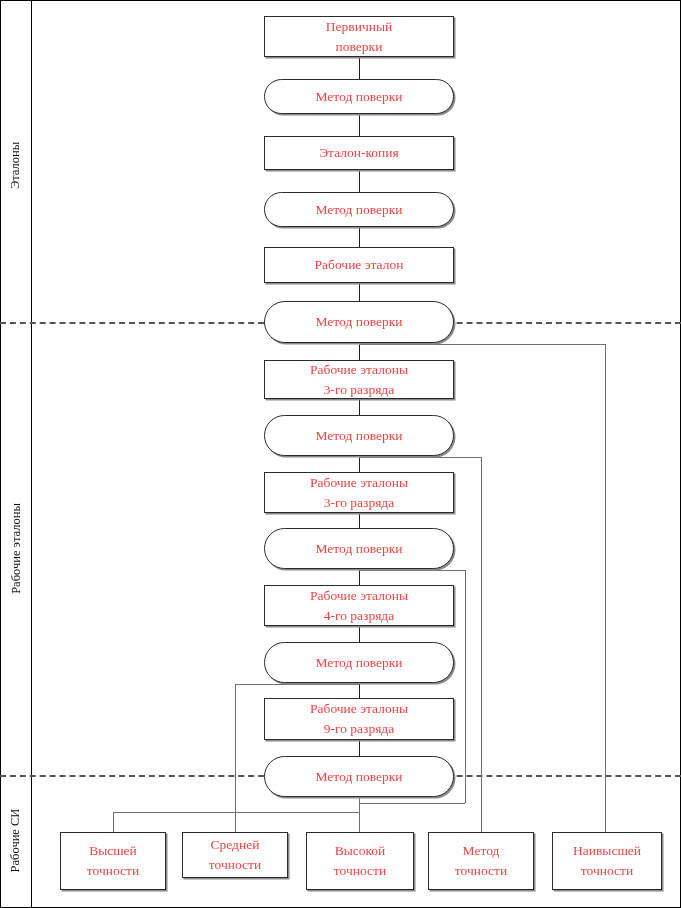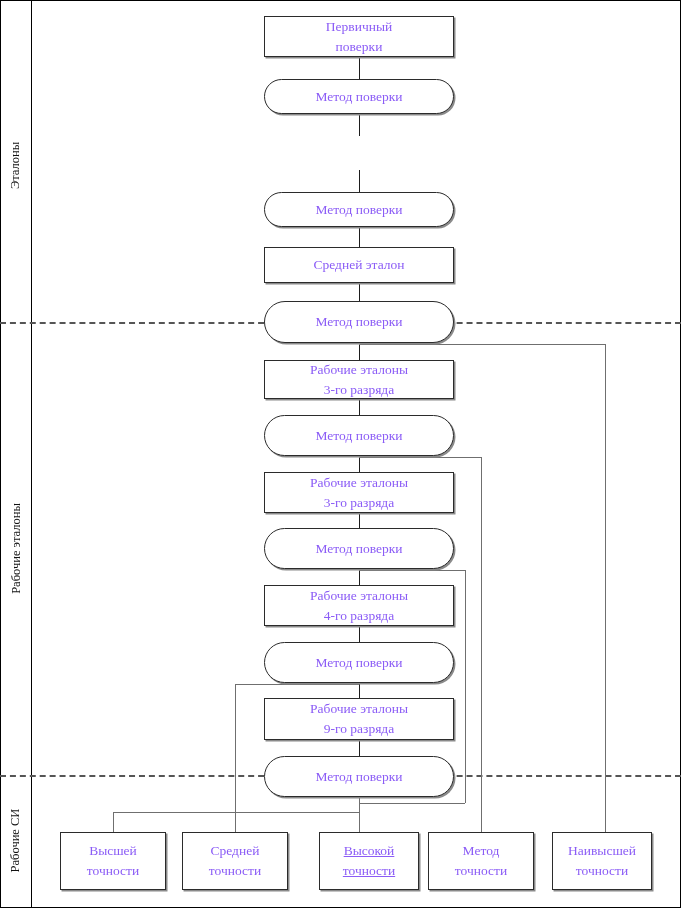--- a/index.html
+++ b/index.html
@@ -28,21 +28,21 @@
   .sep{position:absolute;left:0;width:681px;height:0;border-top:2px dashed #555;}
 
   
   .node{
     position:absolute;box-sizing:border-box;
     background:#fff;
     border:1px solid #2b2b2b;
     box-shadow:1.5px 1.5px 0 0 #8a8a8a;
     display:flex;align-items:center;justify-content:center;
     text-align:center;
-    font-size:13.5px;line-height:1.45;color:#8b5cf6;
+    font-size:13.5px;line-height:1.45;color:#ef4444;
     z-index:5;
   }
   .node.rounded{border-radius:22px;}
   .node .lbl{display:block;padding:0 6px;}
   .node .lbl .l2{display:block;}
 
   
   .v{position:absolute;width:0;border-left:1px solid #1d1d1d;z-index:2;}
   .vg{position:absolute;width:0;border-left:1.5px solid #6f6f6f;z-index:2;}
   .hg{position:absolute;height:0;border-top:1.5px solid #6f6f6f;z-index:2;}
@@ -104,27 +104,30 @@
     <span class="lbl">
       <span>Первичный</span>
       <span class="l2">поверки</span>
     </span>
   </div>
 
   <div class="node rounded" style="left:264px;top:79px;width:190px;height:35px;">
     <span class="lbl">Метод поверки</span>
   </div>
 
+  <div class="node" style="left:264px;top:136px;width:190px;height:34px;">
+    <span class="lbl">Эталон-копия</span>
+  </div>
 
   <div class="node rounded" style="left:264px;top:192px;width:190px;height:35px;">
     <span class="lbl">Метод поверки</span>
   </div>
 
   <div class="node" style="left:264px;top:247px;width:190px;height:36px;">
-    <span class="lbl">Средней эталон</span>
+    <span class="lbl">Рабочие эталон</span>
   </div>
 
   <div class="node rounded" style="left:264px;top:301px;width:190px;height:42px;">
     <span class="lbl">Метод поверки</span>
   </div>
 
   <div class="node" style="left:264px;top:360px;width:190px;height:39px;">
     <span class="lbl">
       <span>Рабочие эталоны</span>
       <span class="l2">3-го разряда</span>
@@ -168,41 +171,41 @@
     <span class="lbl">Метод поверки</span>
   </div>
 
   <div class="node" style="left:60px;top:832px;width:106px;height:58px;">
     <span class="lbl">
       <span>Высшей</span>
       <span class="l2">точности</span>
     </span>
   </div>
 
-  <div class="node" style="left:182px;top:832px;width:106px;height:58px;text-align:center;">
+  <div class="node" style="left:182px;top:832px;width:106px;height:46px;text-align:center;">
     <span class="lbl">
       <span>Средней</span>
       <span class="l2">точности</span>
     </span>
   </div>
 
-  <div class="node" style="left:319px;top:832px;width:100px;height:58px;text-decoration:underline;">
+  <div class="node" style="left:306px;top:832px;width:108px;height:58px;">
     <span class="lbl">
       <span>Высокой</span>
       <span class="l2">точности</span>
     </span>
   </div>
 
   <div class="node" style="left:428px;top:832px;width:106px;height:58px;">
     <span class="lbl">
       <span>Метод</span>
       <span class="l2">точности</span>
     </span>
   </div>
 
-  <div class="node" style="left:552px;top:832px;width:100px;height:58px;">
+  <div class="node" style="left:552px;top:832px;width:110px;height:58px;">
     <span class="lbl">
       <span>Наивысшей</span>
       <span class="l2">точности</span>
     </span>
   </div>
 
 </div>
 
 </body></html>

